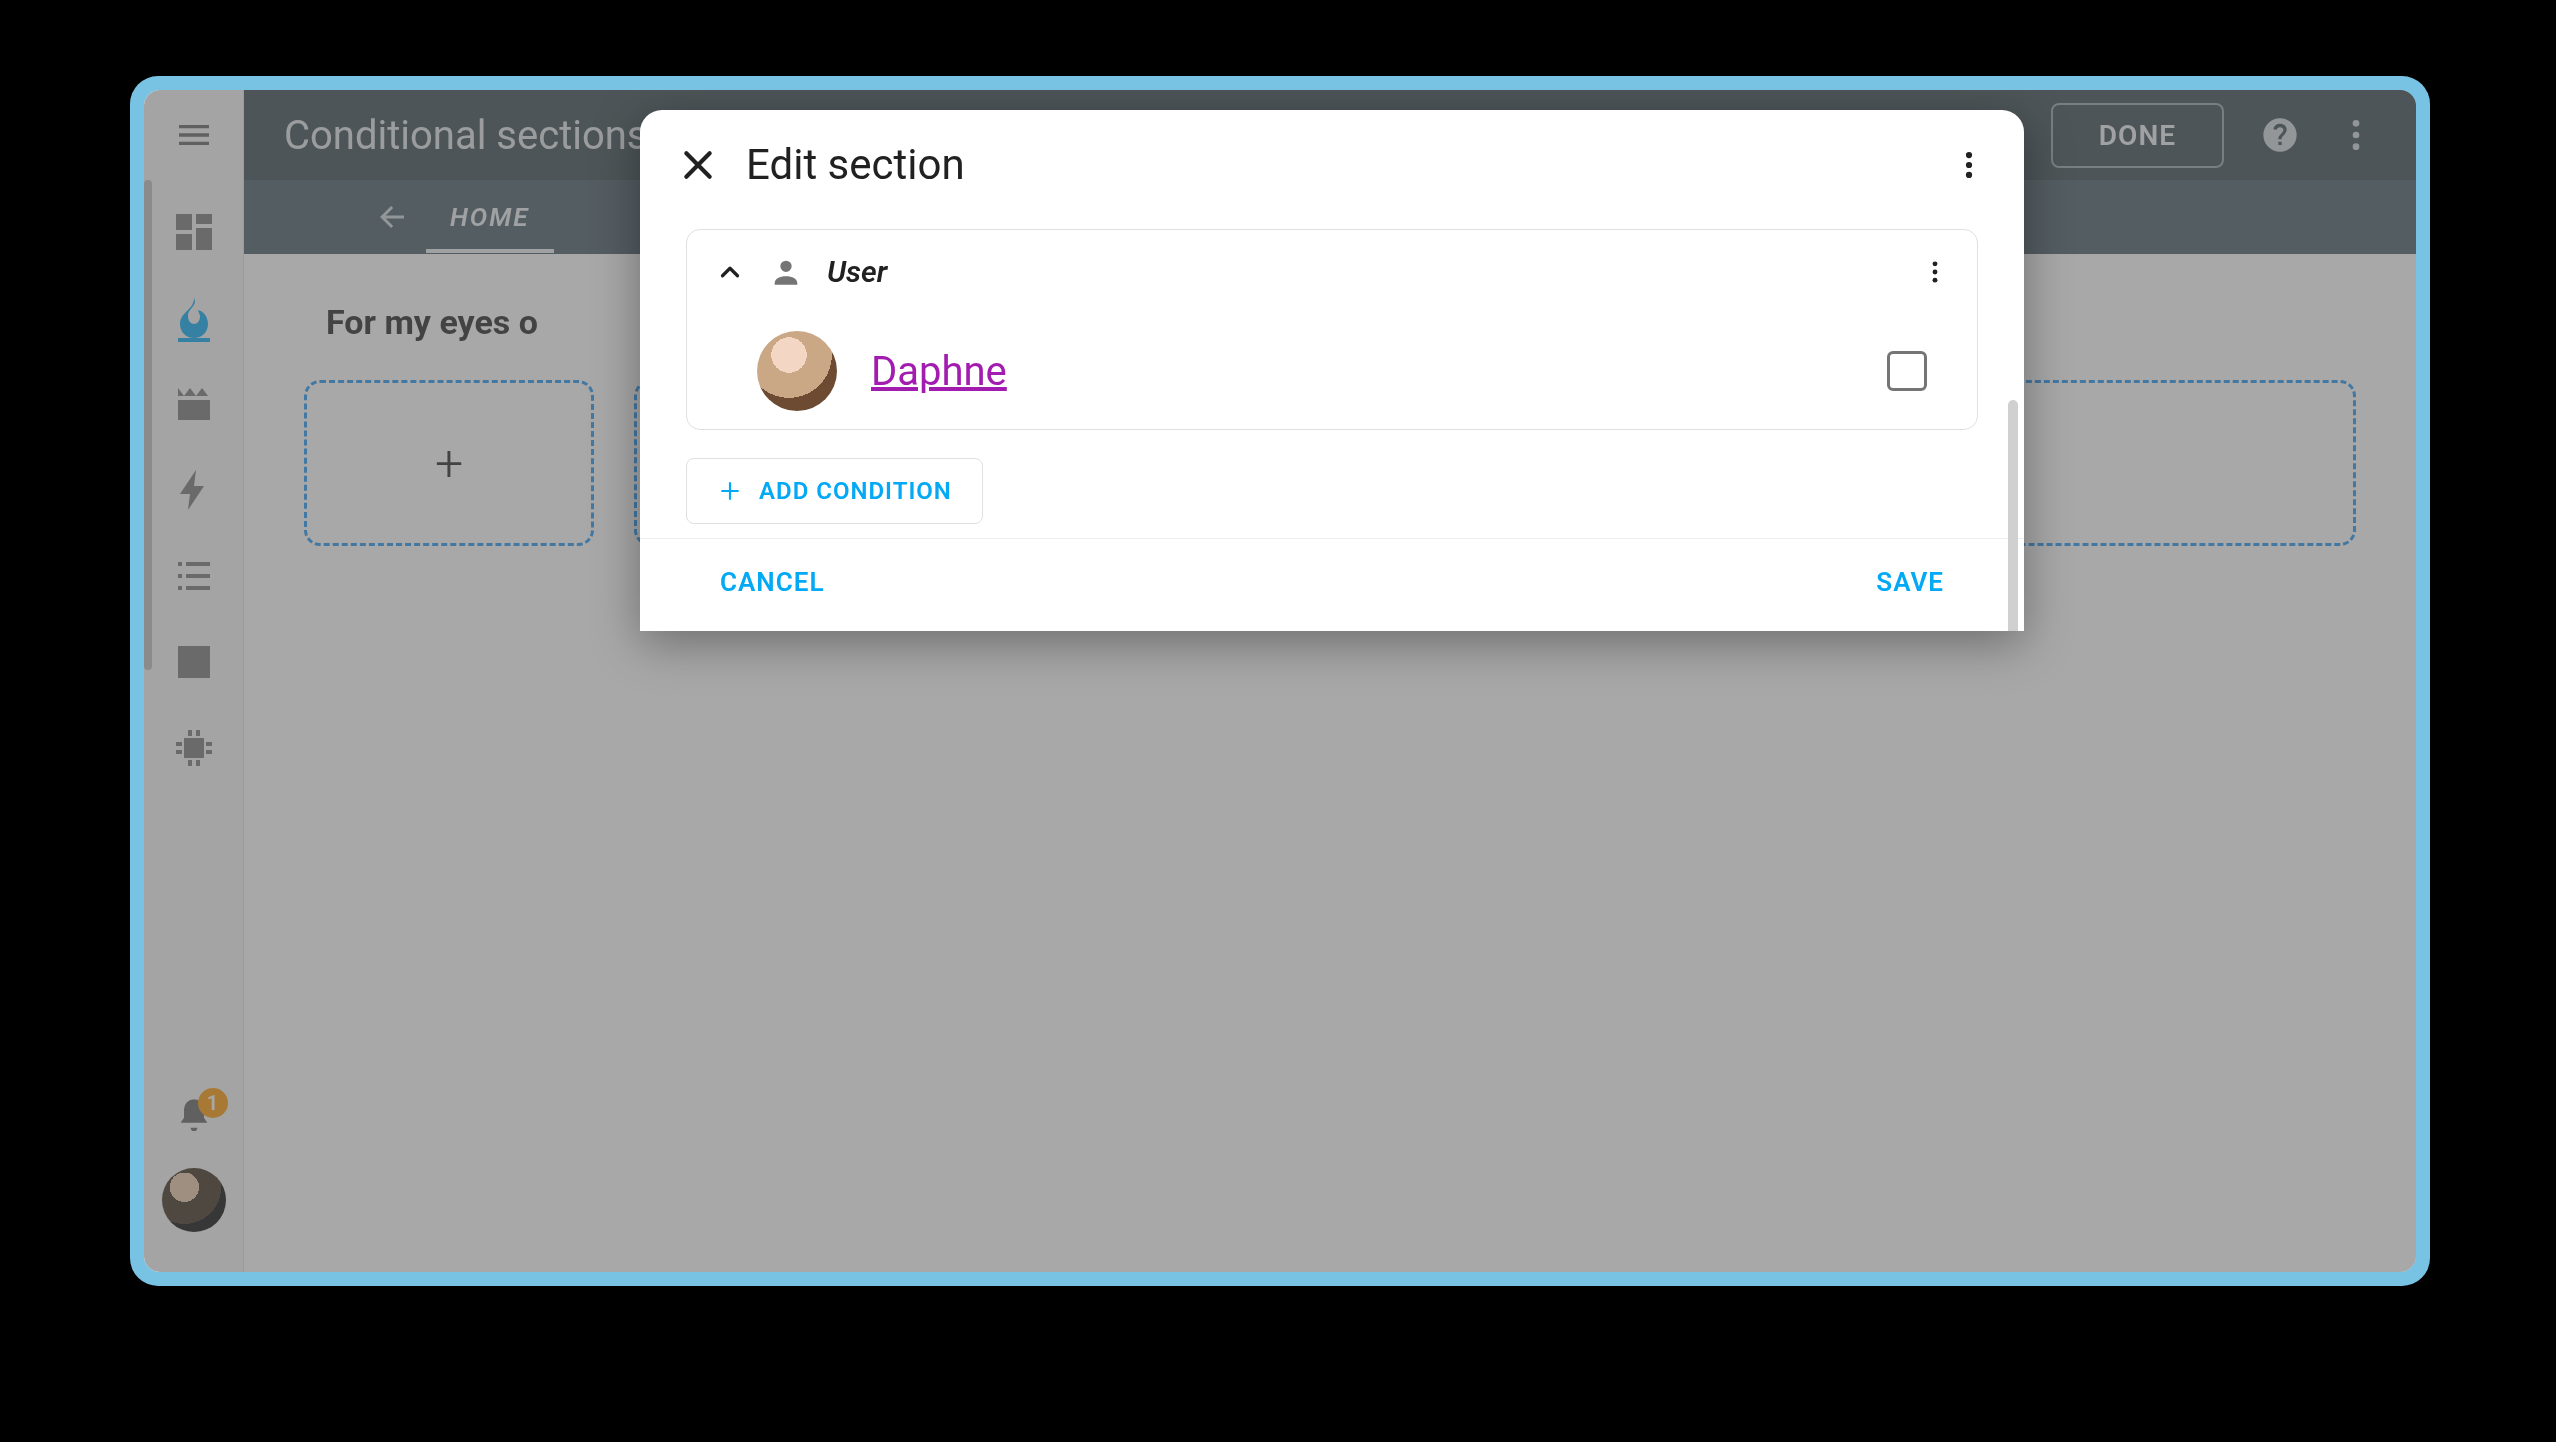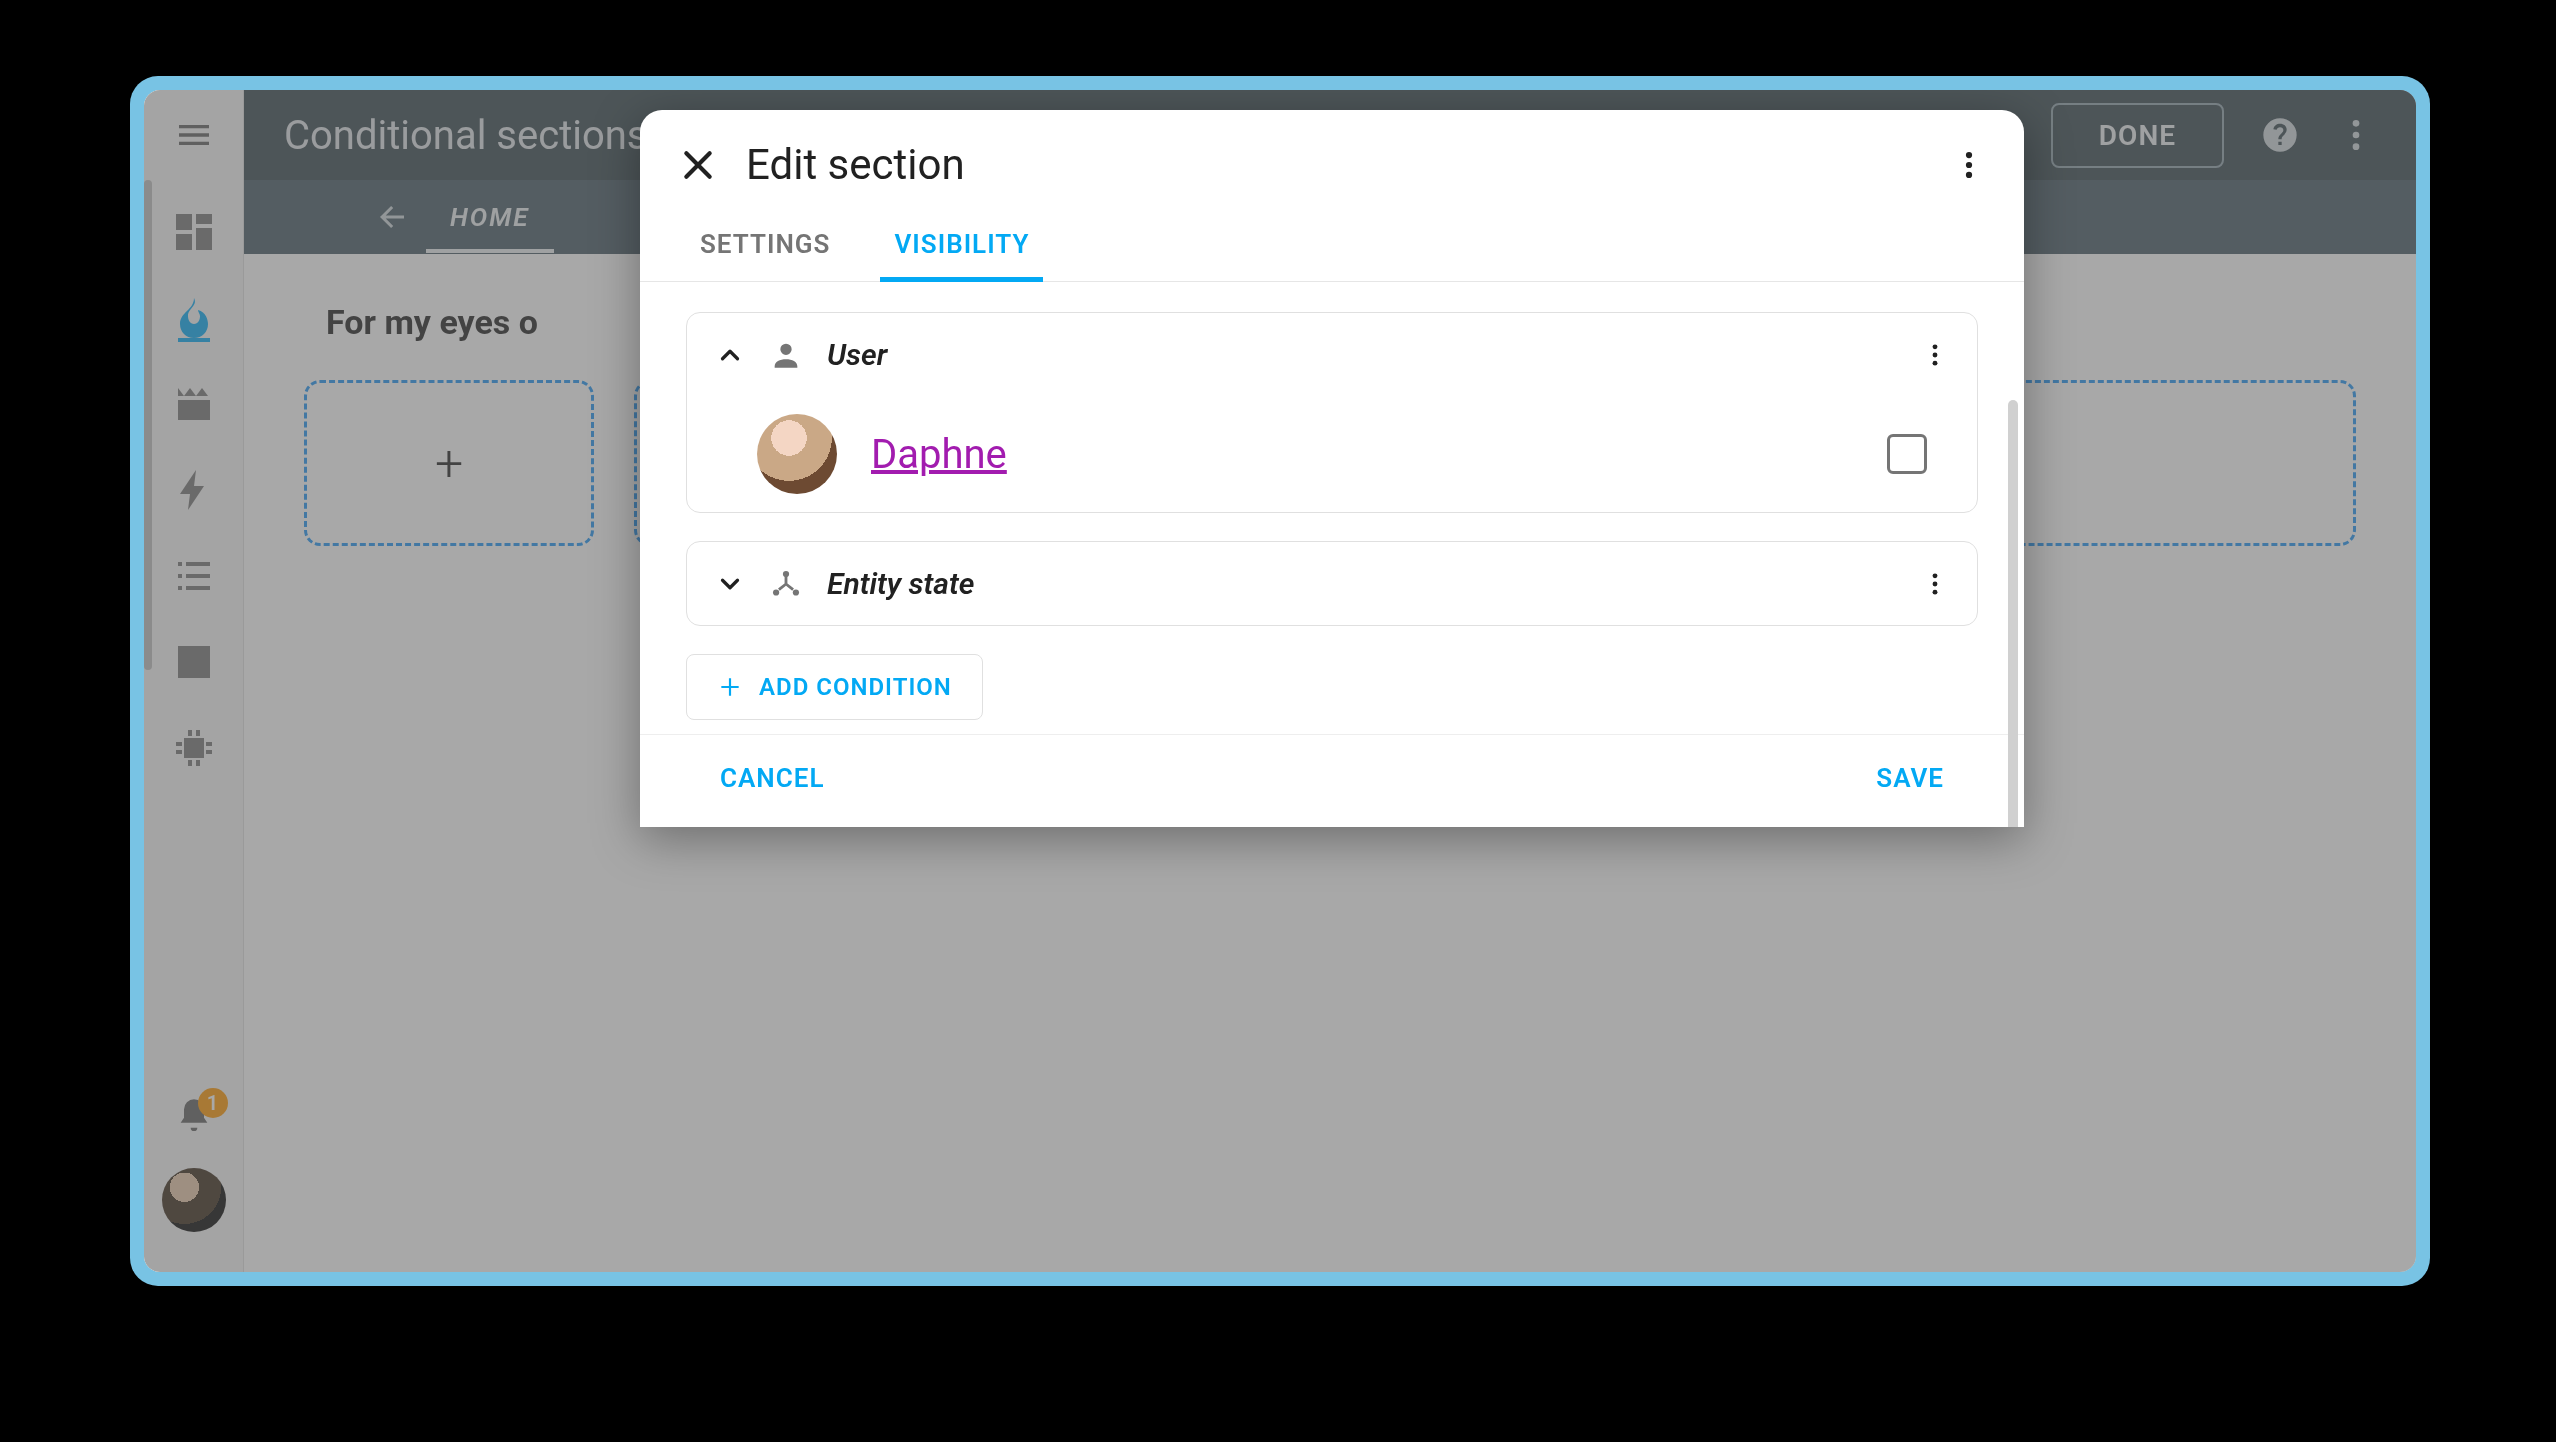--- a/index.html
+++ b/index.html
@@ -193,24 +193,20 @@
             <path d="M5 5l14 14m0-14L5 19" stroke="#212121" stroke-width="2.5" fill="none" stroke-linecap="round"></path>
           </svg>
       <span class="dtitle">Edit section</span>
       <svg class="dkebab" viewBox="0 0 24 24">
             <circle cx="12" cy="5" r="2.2"></circle>
             <circle cx="12" cy="12" r="2.2"></circle>
             <circle cx="12" cy="19" r="2.2"></circle>
           </svg>
     </div>
 
-    <div class="dtabs">
-      <div class="dtab">SETTINGS</div>
-      <div class="dtab active">VISIBILITY</div>
-    </div>
 
     <div class="dbody">
 
       <div class="panel">
         <div class="phead">
           <svg class="chev" viewBox="0 0 24 24">
                 <path d="M6 15l6-6 6 6" stroke="#212121" stroke-width="2.6" fill="none" stroke-linecap="round" stroke-linejoin="round"></path>
               </svg>
           <svg class="picon" viewBox="0 0 24 24">
                 <path d="M12 12a4 4 0 100-8 4 4 0 000 8zm-8 8c0-3.3 3.6-5 8-5s8 1.7 8 5v1H4v-1z"></path>
@@ -225,39 +221,20 @@
 
         <div class="urow">
           <div class="uav d"></div>
           <span class="uname">Daphne</span>
           <div class="chkwrap">
                 <div class="chkbox"></div>
               </div>
         </div>
       </div>
 
-      <div class="panel">
-        <div class="phead">
-          <svg class="chev" viewBox="0 0 24 24">
-                <path d="M6 9l6 6 6-6" stroke="#212121" stroke-width="2.6" fill="none" stroke-linecap="round" stroke-linejoin="round"></path>
-              </svg>
-          <svg class="picon" viewBox="0 0 24 24">
-                <circle cx="12" cy="5" r="2.2"></circle>
-                <circle cx="5" cy="18" r="2.2"></circle>
-                <circle cx="19" cy="18" r="2.2"></circle>
-                <path d="M12 7v5m0 0l-5 4m5-4l5 4" stroke="#757575" stroke-width="2" fill="none"></path>
-              </svg>
-          <span class="ptitle">Entity state</span>
-          <svg class="pkebab" viewBox="0 0 24 24">
-                <circle cx="12" cy="5" r="2.1"></circle>
-                <circle cx="12" cy="12" r="2.1"></circle>
-                <circle cx="12" cy="19" r="2.1"></circle>
-              </svg>
-        </div>
-      </div>
 
       <button class="addcond">
         <svg viewBox="0 0 24 24">
               <path d="M11 4h2v7h7v2h-7v7h-2v-7H4v-2h7z"></path>
             </svg>
         <span>ADD CONDITION</span>
       </button>
     </div>
 
     <div class="dfoot">

